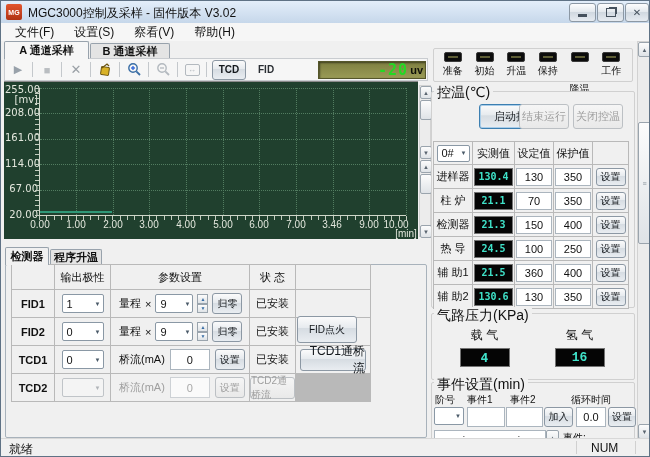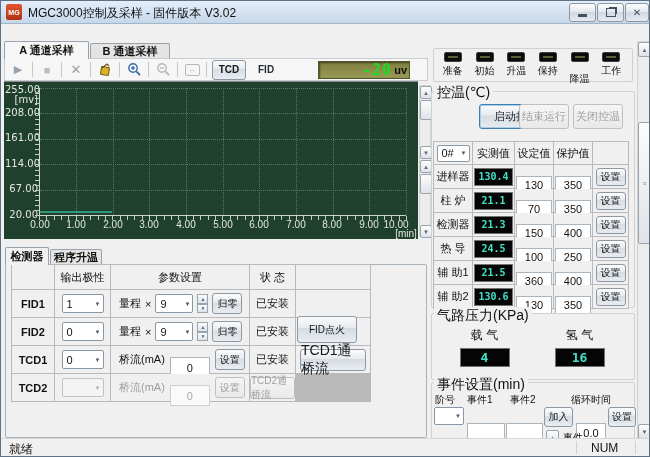--- a/index.html
+++ b/index.html
@@ -40,21 +40,21 @@
   .gb{border:1px solid #d0d0d0;border-radius:2px;background:#f0f0f0;}
   .gbt{background:#f0f0f0;padding:0 3px;font-size:14px;}
   .grid{display:grid;background:#b9b9b9;gap:1px;border:1px solid #b9b9b9;}
   .tc{background:#f0f0f0;display:flex;align-items:center;justify-content:center;font-size:11px;}
   .btn{background:linear-gradient(#fbfbfb,#e6eaee 45%,#d6dce2 46%,#e9edf1);border:1px solid #8c98a4;border-radius:3px;display:flex;align-items:center;justify-content:center;font-size:11px;color:#14181c;}
   .btn.dis{color:#9e9e9e;border-color:#bcc0c4;background:linear-gradient(#f5f5f5,#e9e9e9);}
   .btn.def{border:1px solid #3c7fb1;box-shadow:0 0 0 1px #a9cde9 inset;}
   .ddl{background:#fff;border:1px solid #8a98a5;border-radius:2px;display:flex;align-items:center;justify-content:space-between;padding:0 2px 0 4px;box-sizing:border-box;font-size:11px;}
   .ddl .ar{font-size:6px;color:#4a5a68;}
   .ddl.dis{background:#f4f4f4;border-color:#c0c4c8;color:#a0a0a0;}
-  .ipt{background:#fff;border:1px solid #abb5be;display:flex;align-items:center;justify-content:center;font-size:11px;margin-top:16px;}
+  .ipt{background:#fff;border:1px solid #abb5be;display:flex;align-items:center;justify-content:center;font-size:11px;}
   .ipt.dis{background:#fafafa;border-color:#cdd1d5;color:#a8a8a8;}
   .lcd{background:#050505;border:1px solid #737373;color:#3fe2c9;font-family:"DejaVu Sans Mono",monospace;font-weight:bold;display:flex;align-items:center;justify-content:center;}
   .led{width:16px;height:8px;background:#0c0c0c;border-radius:2px;border:1px solid #3c3c3c;position:relative;}
   .led:after{content:"";position:absolute;left:3px;right:3px;top:3px;height:2px;background:#5d5d35;}
   .spin{display:flex;flex-direction:column;width:11px;height:19px;}
   .spin span{flex:1;background:linear-gradient(#fcfcfc,#dfe3e7);border:1px solid #9aa4ad;font-size:5px;color:#3a6ea5;display:flex;align-items:center;justify-content:center;}
   .statusbar{left:0;top:437px;width:100%;height:17px;background:#f0f0f0;border-top:1px solid #d8d8d8;z-index:9;}
   .sdiv{position:absolute;top:2px;width:1px;height:13px;background:#d0d0d0;}
   .small{font-size:10px;}
 </style>
@@ -70,20 +70,26 @@
         <span style="display:block;width:9px;height:3px;background:#45515d;margin-top:6px;"></span>
       </div>
     <div class="abs wbtn flexc" style="left:596px;">
         <span style="display:block;width:8px;height:7px;border:1px solid #45515d;box-shadow:2px -2px 0 -1px #45515d;"></span>
       </div>
     <div class="abs wbtn flexc" style="left:624px;width:22px;font-size:10px;font-weight:bold;">
         <span>✕</span>
       </div>
   </div>
 
+  <div class="abs menubar">
+    <span class="menuitem">文件(F)</span>
+    <span class="menuitem">设置(S)</span>
+    <span class="menuitem">察看(V)</span>
+    <span class="menuitem">帮助(H)</span>
+  </div>
 
   <div class="abs tab on" style="left:3px;top:40px;width:85px;">A 通道采样</div>
   <div class="abs tab off" style="left:89px;top:42px;width:80px;">B 通道采样</div>
   <div class="abs" style="left:3px;top:57px;width:424px;height:1px;background:#98a2ac;"></div>
 
   <div class="abs toolbar">
     <div class="ticon" style="margin-left:4px;">
         <span style="color:#98a1aa;font-size:11px;">▶</span>
       </div>
     <div class="tsep"></div>
@@ -118,21 +124,21 @@
         <line x1="9.3" y1="9.3" x2="13" y2="13" stroke="#b3b9bf" stroke-width="1.8"></line>
       </svg>
     </div>
     <div class="tsep"></div>
     <div class="ticon">
         <span style="width:13px;height:10px;border:1px solid #b3b9bf;border-radius:2px;color:#b3b9bf;font-size:8px;line-height:9px;text-align:center;">↔</span>
       </div>
     <div class="tsep"></div>
     <div class="btn" style="width:32px;height:18px;font-size:10px;font-weight:bold;">TCD</div>
     <div style="margin-left:12px;font-size:10px;font-weight:bold;color:#2a2e33;">FID</div>
-    <div class="lcdbar" style="position:absolute;left:313px;top:2px;width:92px;height:18px;">
+    <div class="lcdbar" style="position:absolute;left:313px;top:2px;width:108px;height:18px;">
       <span class="dig">-20</span>
       <span class="unit">uv</span>
     </div>
   </div>
 
   <div class="abs chart">
 
     <div class="abs ytick" style="left:1px;top:2px;">255.00</div>
     <div class="abs ytick" style="left:1px;top:12px;">[mv]</div>
     <div class="abs ytick" style="left:1px;top:25px;">208.00</div>
@@ -167,21 +173,21 @@
     <div class="abs" style="left:36px;top:129px;width:72px;height:2px;background:#2f9878;"></div>
 
     <div class="abs xtick" style="left:20px;top:137px;">0.00</div>
     <div class="abs xtick" style="left:56px;top:137px;">1.00</div>
     <div class="abs xtick" style="left:93px;top:137px;">2.00</div>
     <div class="abs xtick" style="left:129px;top:137px;">3.00</div>
     <div class="abs xtick" style="left:166px;top:137px;">4.00</div>
     <div class="abs xtick" style="left:203px;top:137px;">5.00</div>
     <div class="abs xtick" style="left:239px;top:137px;">6.00</div>
     <div class="abs xtick" style="left:276px;top:137px;">7.00</div>
-    <div class="abs xtick" style="left:312px;top:137px;">8.00</div>
+    <div class="abs xtick" style="left:312px;top:137px;">3.46</div>
     <div class="abs xtick" style="left:349px;top:137px;">9.00</div>
     <div class="abs xtick" style="left:376px;top:137px;">10.00</div>
     <div class="abs xtick" style="left:386px;top:146px;">[min]</div>
   </div>
 
   <div class="abs sb" style="left:418px;top:84px;width:12px;height:152px;">
     <div class="abs sbb" style="left:0;top:0;width:10px;height:11px;">▲</div>
     <div class="abs sbb" style="left:0;top:14px;width:10px;height:18px;"></div>
     <div class="abs sbb" style="left:0;top:60px;width:10px;height:11px;">▼</div>
     <div class="abs sbb" style="left:0;top:74px;width:10px;height:11px;">▲</div>
@@ -254,21 +260,21 @@
           <span class="ar">▼</span>
         </div>
       </div>
     <div class="tc" style="justify-content:flex-start;padding-left:8px;gap:5px;">
       <span>桥流(mA)</span>
       <div class="ipt" style="width:38px;height:19px;">0</div>
       <div class="btn" style="width:28px;height:19px;font-size:10px;">设置</div>
     </div>
     <div class="tc">已安装</div>
     <div class="tc">
-        <div class="btn" style="width:64px;height:20px;font-size:14px;">TCD1通桥流</div>
+        <div class="btn" style="width:64px;height:20px;font-size:12px;text-align:right;">TCD1通桥流</div>
       </div>
 
     <div class="tc" style="font-weight:bold;">TCD2</div>
     <div class="tc">
         <div class="ddl dis" style="width:42px;height:19px;">
           <span></span>
           <span class="ar" style="color:#b0b4b8;">▼</span>
         </div>
       </div>
     <div class="tc" style="justify-content:flex-start;padding-left:8px;gap:5px;color:#9e9e9e;">
@@ -294,21 +300,21 @@
         <span class="small">初始</span>
       </div>
     <div style="flex:1;display:flex;flex-direction:column;align-items:center;gap:2px;">
         <div class="led"></div>
         <span class="small">升温</span>
       </div>
     <div style="flex:1;display:flex;flex-direction:column;align-items:center;gap:2px;">
         <div class="led"></div>
         <span class="small">保持</span>
       </div>
-    <div style="flex:1;display:flex;flex-direction:column;align-items:center;gap:10px;">
+    <div style="flex:1;display:flex;flex-direction:column;align-items:center;gap:20px;">
         <div class="led"></div>
         <span class="small">降温</span>
       </div>
     <div style="flex:1;display:flex;flex-direction:column;align-items:center;gap:2px;">
         <div class="led"></div>
         <span class="small">工作</span>
       </div>
   </div>
 
   <div class="abs gb" style="left:430px;top:90px;width:202px;height:215px;"></div>
@@ -417,21 +423,21 @@
 
   <div class="abs gb" style="left:430px;top:312px;width:202px;height:65px;"></div>
   <div class="abs gbt" style="left:433px;top:306px;">气路压力(KPa)</div>
   <div class="abs" style="left:436px;top:326px;width:190px;display:flex;">
     <div style="flex:1;display:flex;flex-direction:column;align-items:center;gap:4px;">
       <span>载 气</span>
       <div class="lcd" style="width:48px;height:17px;font-size:13px;">4</div>
     </div>
     <div style="flex:1;display:flex;flex-direction:column;align-items:center;gap:4px;">
       <span>氢 气</span>
-      <div class="lcd" style="width:48px;height:17px;font-size:13px;">16</div>
+      <div class="lcd" style="width:48px;height:17px;font-size:13px;font-family:Liberation Mono, monospace;">16</div>
     </div>
   </div>
 
   <div class="abs gb" style="left:430px;top:381px;width:202px;height:70px;"></div>
   <div class="abs gbt" style="left:433px;top:375px;">事件设置(min)</div>
   <div class="abs small" style="left:434px;top:392px;">阶号</div>
   <div class="abs small" style="left:466px;top:392px;">事件1</div>
   <div class="abs small" style="left:509px;top:392px;">事件2</div>
   <div class="abs small" style="left:570px;top:392px;">循环时间</div>
   <div class="abs ddl" style="left:433px;top:406px;width:30px;height:18px;">

